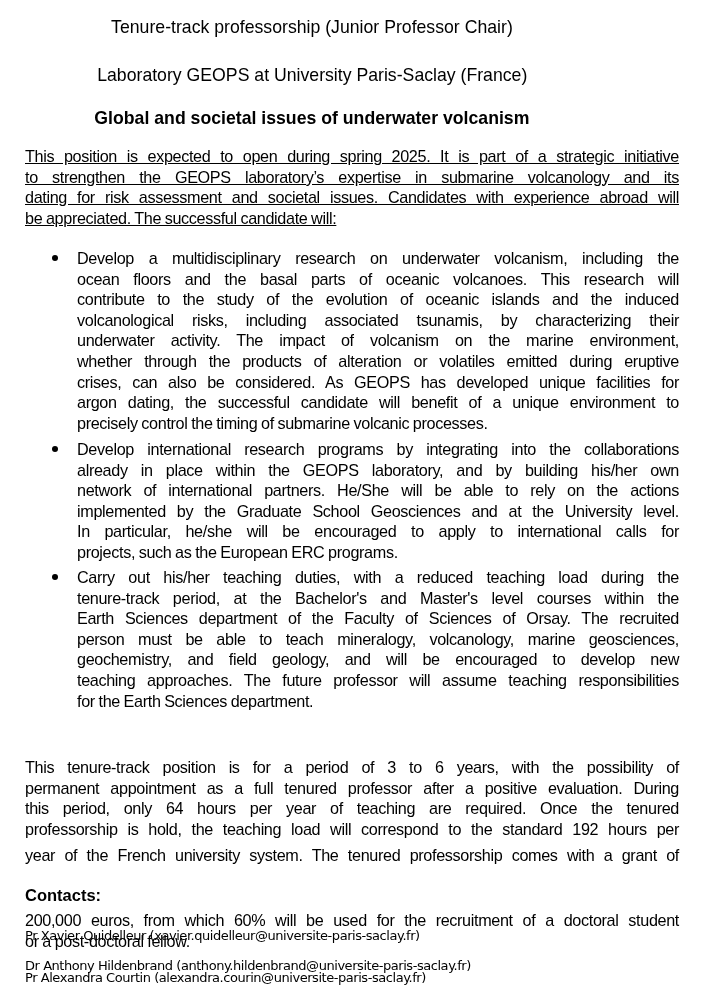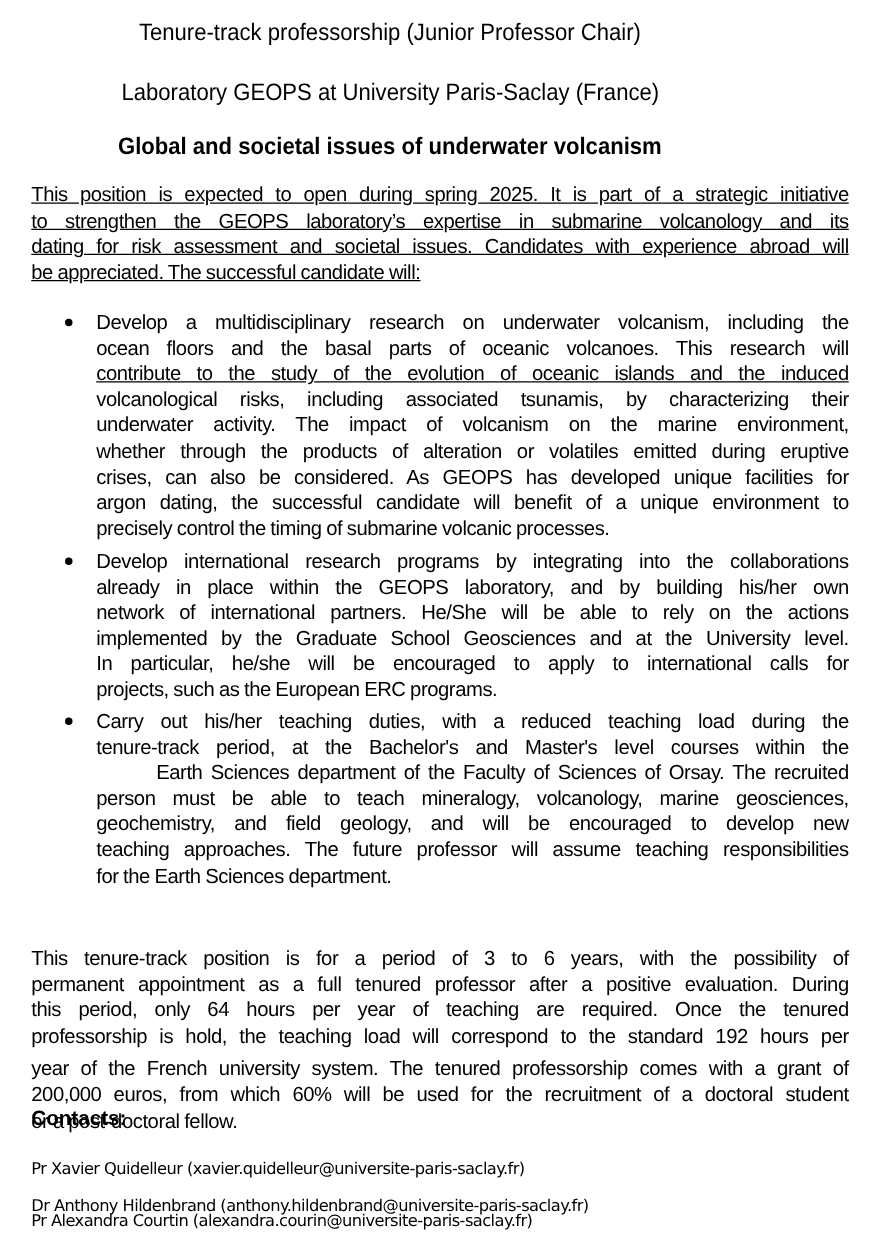--- a/index.html
+++ b/index.html
@@ -50,21 +50,21 @@
   <span class="line" style="display: block;">to strengthen the GEOPS laboratory’s expertise in submarine volcanology and its</span>
   <span class="line" style="display: block;">dating for risk assessment and societal issues. Candidates with experience abroad will</span>
   <span class="line last" style="display: block;">be appreciated. The successful candidate will:</span>
 </div>
 
 <div class="bullet-item" style="top:248px;">
   <span class="bullet-dot"></span>
   <div class="bullet-text">
     <span class="line" style="display: block;">Develop a multidisciplinary research on underwater volcanism, including the</span>
     <span class="line" style="display: block;">ocean floors and the basal parts of oceanic volcanoes. This research will</span>
-    <span class="line" style="display: block; text-decoration: underline;">contribute to the study of the evolution of oceanic islands and the induced</span>
+    <span class="line" style="display: block;">contribute to the study of the evolution of oceanic islands and the induced</span>
     <span class="line" style="display: block;">volcanological risks, including associated tsunamis, by characterizing their</span>
     <span class="line" style="display: block;">underwater activity. The impact of volcanism on the marine environment,</span>
     <span class="line" style="display: block;">whether through the products of alteration or volatiles emitted during eruptive</span>
     <span class="line" style="display: block;">crises, can also be considered. As GEOPS has developed unique facilities for</span>
     <span class="line" style="display: block;">argon dating, the successful candidate will benefit of a unique environment to</span>
     <span class="line last" style="display: block;">precisely control the timing of submarine volcanic processes.</span>
   </div>
 </div>
 
 <div class="bullet-item" style="top:439px;">
@@ -77,34 +77,34 @@
     <span class="line" style="display: block;">In particular, he/she will be encouraged to apply to international calls for</span>
     <span class="line last" style="display: block;">projects, such as the European ERC programs.</span>
   </div>
 </div>
 
 <div class="bullet-item" style="top:567px;">
   <span class="bullet-dot"></span>
   <div class="bullet-text">
     <span class="line" style="display: block;">Carry out his/her teaching duties, with a reduced teaching load during the</span>
     <span class="line" style="display: block;">tenure-track period, at the Bachelor's and Master's level courses within the</span>
-    <span class="line" style="display: block; margin-left: 48px;">Earth Sciences department of the Faculty of Sciences of Orsay. The recruited</span>
+    <span class="line" style="display: block;">Earth Sciences department of the Faculty of Sciences of Orsay. The recruited</span>
     <span class="line" style="display: block;">person must be able to teach mineralogy, volcanology, marine geosciences,</span>
     <span class="line" style="display: block;">geochemistry, and field geology, and will be encouraged to develop new</span>
     <span class="line" style="display: block;">teaching approaches. The future professor will assume teaching responsibilities</span>
     <span class="line last" style="display: block;">for the Earth Sciences department.</span>
   </div>
 </div>
 
 <div class="para" style="top:757px;">
   <span class="line" style="display: block;">This tenure-track position is for a period of 3 to 6 years, with the possibility of</span>
   <span class="line" style="display: block;">permanent appointment as a full tenured professor after a positive evaluation. During</span>
   <span class="line" style="display: block;">this period, only 64 hours per year of teaching are required. Once the tenured</span>
   <span class="line" style="display: block;">professorship is hold, the teaching load will correspond to the standard 192 hours per</span>
   <span class="line" style="display: block; margin-top: 6px;">year of the French university system. The tenured professorship comes with a grant of</span>
-  <span class="line" style="display: block;">200,000 euros, from which 60% will be used for the recruitment of a doctoral student</span>
+  <span class="line" style="display: block; margin-top: 44px;">200,000 euros, from which 60% will be used for the recruitment of a doctoral student</span>
   <span class="line last" style="display: block;">or a post-doctoral fellow.</span>
 </div>
 
 <div class="contacts-heading">Contacts:</div>
 <div class="contact-line" style="top:925px;">Pr Xavier Quidelleur (xavier.quidelleur@universite-paris-saclay.fr)</div>
 <div class="contact-line" style="top:946px;margin-top:9px;">Dr Anthony Hildenbrand (anthony.hildenbrand@universite-paris-saclay.fr)</div>
 <div class="contact-line" style="top:967px;">Pr Alexandra Courtin (alexandra.courin@universite-paris-saclay.fr)</div>
 
 </body></html>

